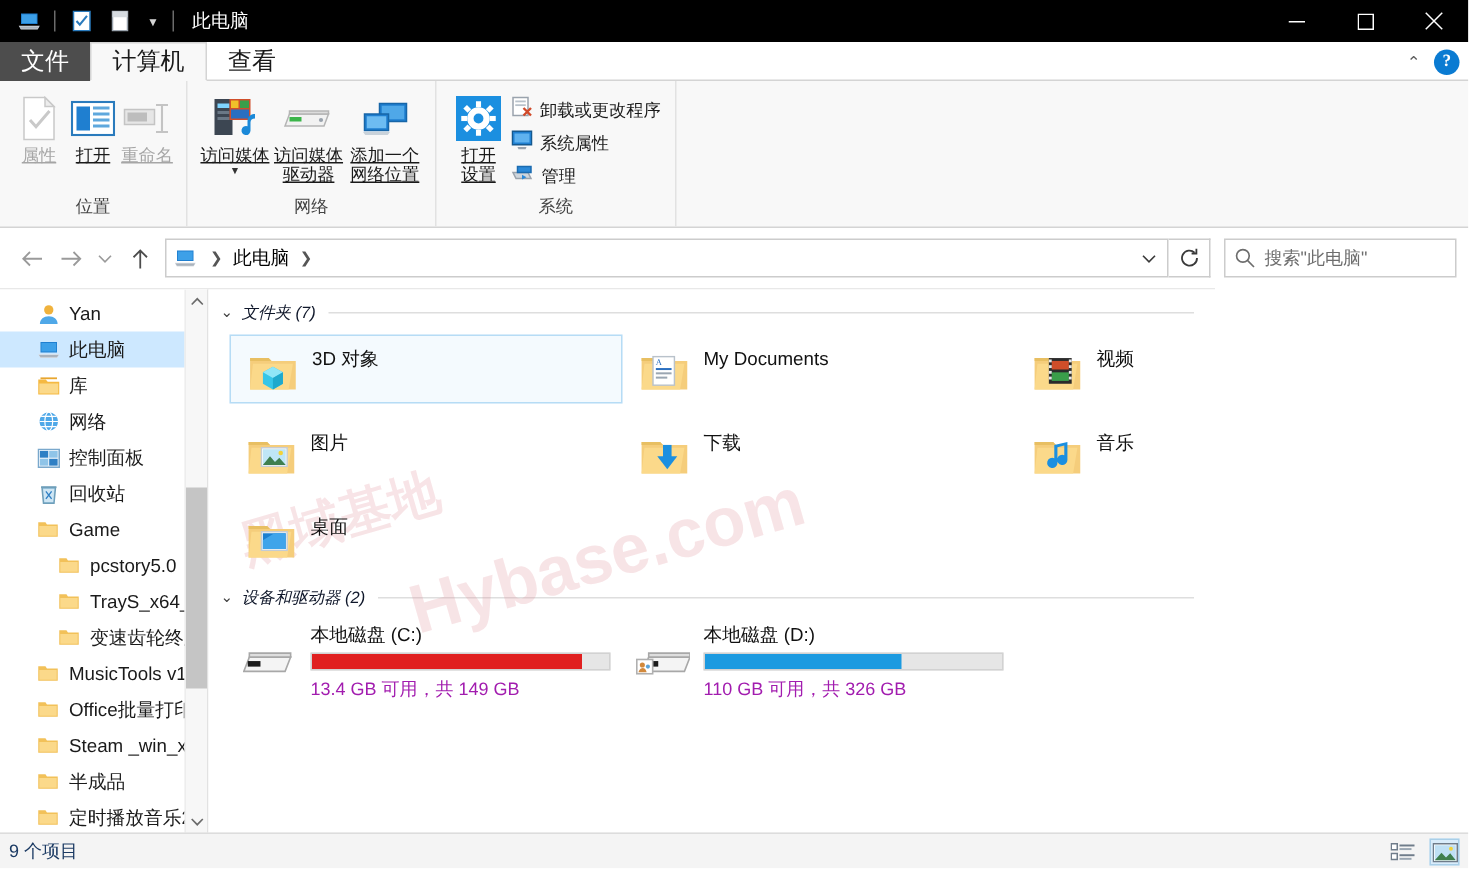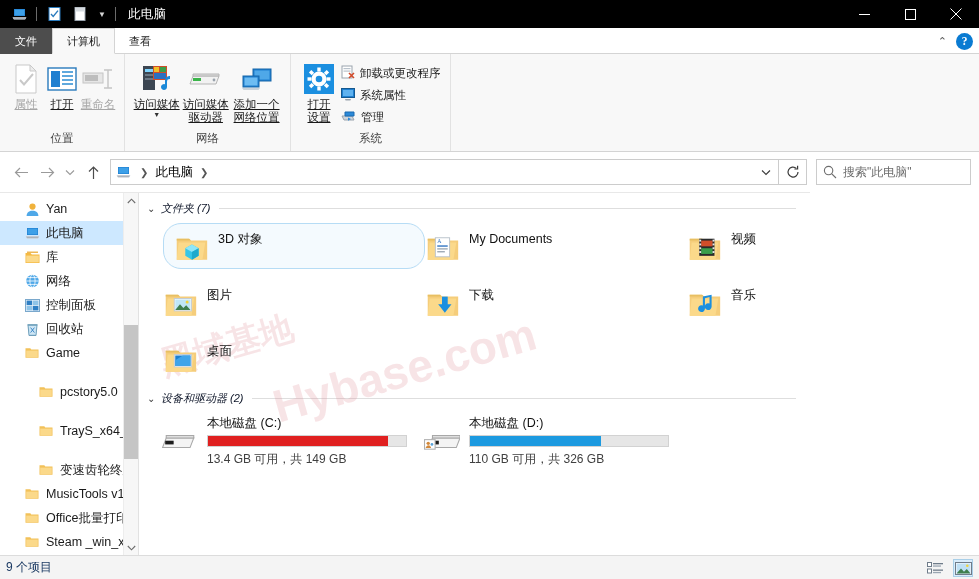--- a/index.html
+++ b/index.html
@@ -49,21 +49,21 @@
 
   
   .tabstrip {
     position: absolute; top: 28px; left: 0; width: 979px; height: 26px;
     background: #ffffff;
     display: flex; align-items: stretch;
     border-bottom: 1px solid #d4d4d4;
   }
   .tab {
     display: flex; align-items: center; justify-content: center;
-    font-size: 11px; color: #1a1a1a; padding: 0 14px; height: 26px;
+    font-size: 16px; color: #1a1a1a; padding: 0 14px; height: 26px;
     position: relative;
   }
   .tab.file {
     background: #4d4d4d; color: #ffffff; min-width: 52px;
   }
   .tab.active {
     background: #f8f8f8; border-left: 1px solid #d4d4d4; border-right: 1px solid #d4d4d4;
     border-top: 1px solid #d4d4d4;
     border-bottom: 1px solid #f8f8f8;
     margin-bottom: -1px; z-index: 3;
@@ -152,21 +152,21 @@
   }
   .navpane {
     width: 138px; height: 363px; position: relative; overflow: hidden;
     background: #ffffff;
   }
   .navlist { padding-top: 4px; }
   .navitem {
     display: flex; align-items: center; height: 24px; font-size: 12.5px; color: #1a1a1a;
     padding-left: 22px; white-space: nowrap;
   }
-  .navitem.indent1 { padding-left: 36px; margin-top: 15px; }
+  .navitem.indent1 { padding-left: 36px; }
   .navitem.selected { background: #cde8ff; }
   .navitem .nico { width: 20px; display: flex; align-items: center; justify-content: center; margin-right: 4px; flex: none; }
   .navitem .nlbl { overflow: hidden; }
   .nav-scroll {
     position: absolute; right: 0; top: 0; width: 15px; height: 363px;
     background: #f7f7f7; border-left: 1px solid #ededed;
   }
   .nav-scroll .arr {
     height: 16px; display: flex; align-items: center; justify-content: center;
     color: #6c6c6c; font-size: 8px;
@@ -207,21 +207,21 @@
   .drive {
     position: absolute; width: 270px; height: 52px; display: flex;
   }
   .drive .dicon { width: 54px; display: flex; align-items: center; justify-content: center; }
   .drive .dbody { flex: 1; padding-top: 2px; }
   .drive .dname { font-size: 12.5px; color: #111; margin-bottom: 3px; }
   .bar {
     width: 200px; height: 12px; background: #e6e6e6; border: 1px solid #d2d2d2; position: relative;
   }
   .bar .fill { position: absolute; left: 0; top: 0; bottom: 0; }
-  .drive .dfree { font-size: 12px; color: #404040; margin-top: 4px; }
+  .drive .dfree { font-size: 12px; color: #a21caf; margin-top: 4px; }
 
   
   .statusbar {
     position: absolute; bottom: 0; left: 0; width: 979px; height: 24px;
     background: #f4f4f4; border-top: 1px solid #dcdcdc;
     display: flex; align-items: center; padding: 0 6px;
   }
   .status-txt { font-size: 12px; color: #1b3a63; }
   .viewbtns { position: absolute; right: 6px; top: 0; height: 24px; display: flex; align-items: center; gap: 8px; }
   .viewbtn { width: 20px; height: 18px; display:flex; align-items:center; justify-content:center; }
@@ -671,21 +671,21 @@
         <div class="wm-txt" style="left:20px; top:75px; font-size:34px;">黑域基地</div>
       </div>
 
       <div class="group-hdr">
         <span class="group-chev">⌄</span>
         <span class="group-title">文件夹 (7)</span>
         <span class="group-rule"></span>
       </div>
 
       <div class="tiles" id="folder-tiles" style="height:170px">
-          <div class="tile sel" style="left: 24px; top: 4px; border-radius: 18px;">
+          <div class="tile sel" style="left: 14px; top: 4px;">
             <div class="ticon">
               <svg width="34" height="28.56" viewBox="0 0 34 30">
                 <path d="M2 6h13l2 2h17v20H2z" fill="#f5cd7b"></path>
                 <path d="M2 6h13l2 2H2z" fill="#e8bf62"></path>
                 <path d="M4 10h28l-3 18H2z" fill="#fbd98a"></path>
                 <g transform="translate(11,12)">
                   <path d="M7 0l7 4v8l-7 4-7-4V4z" fill="#36c6e8"></path>
                   <path d="M7 0l7 4-7 4-7-4z" fill="#8fe6f7"></path>
                   <path d="M7 8l7-4v8l-7 4z" fill="#1fa9cc"></path>
                 </g>

